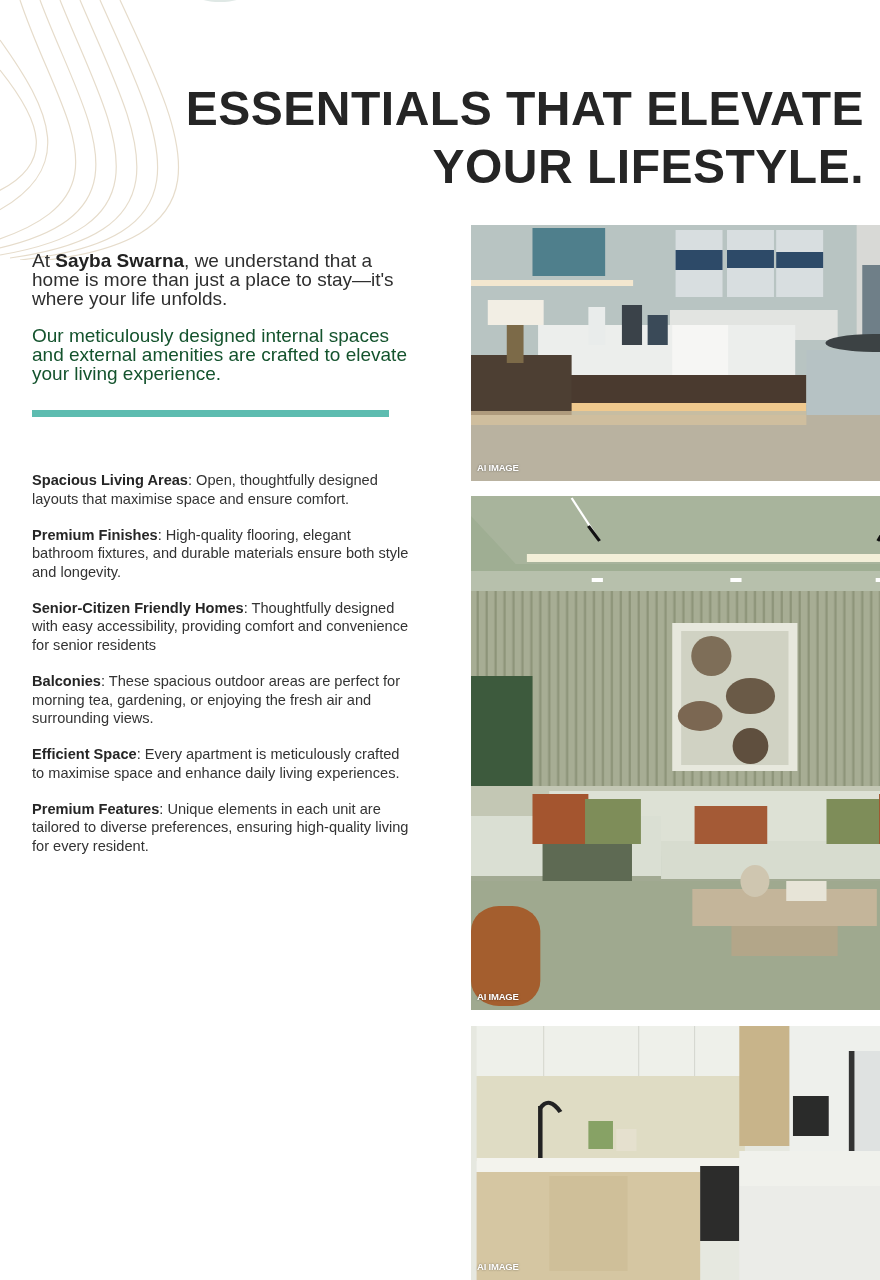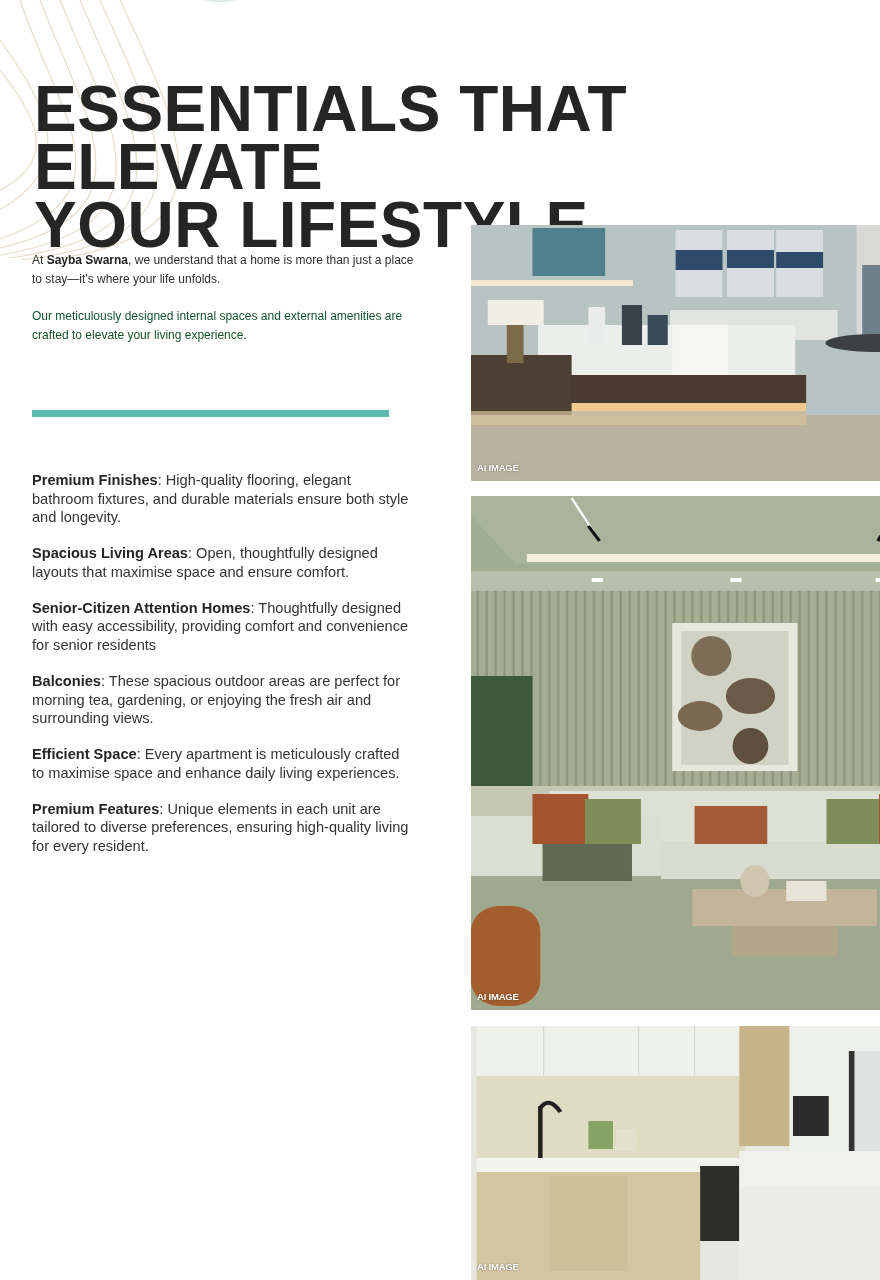--- a/index.html
+++ b/index.html
@@ -5,26 +5,26 @@
     * { box-sizing: border-box; margin: 0; padding: 0; }
     html, body { width: 880px; height: 1280px; overflow: hidden; background: #ffffff; }
     body { position: relative; font-family: "Liberation Sans", "DejaVu Sans", sans-serif; color: #2a2a2a; }
 
     .deco-arcs { position: absolute; left: 0; top: 0; width: 440px; height: 260px; pointer-events: none; }
     .top-blob { position: absolute; left: 195px; top: -14px; width: 50px; height: 16px; border-radius: 50%; background: #c9d9d3; opacity: 0.6; }
 
     .headline {
       position: absolute; left: 34px; top: 80px; width: 830px;
       font-family: "Liberation Sans", sans-serif; font-weight: 700;
-      font-size: 64px; line-height: 58px; letter-spacing: 0.5px;
-      color: #252525; text-transform: uppercase;
+      font-size: 48px; line-height: 58px; letter-spacing: 0.5px;
+      color: #252525; text-transform: uppercase; text-align: right;
     }
     .headline span { display: block; }
 
-    .intro { position: absolute; left: 32px; top: 251px; width: 390px; font-size: 12px; line-height: 19px; color: #2f2f2f; }
+    .intro { position: absolute; left: 32px; top: 251px; width: 390px; font-size: 19px; line-height: 19px; color: #2f2f2f; }
     .intro p { margin-bottom: 18px; }
     .intro .light { color: #14532d; }
     .intro b { font-weight: 700; color: #222; }
 
     .teal-rule { position: absolute; left: 32px; top: 410px; width: 357px; height: 7px; background: #5dbcb0; }
 
     .features { position: absolute; left: 32px; top: 471px; width: 380px; font-size: 14.6px; line-height: 18.6px; color: #333; }
     .feature { margin-bottom: 17.4px; }
     .feature .title { font-weight: 700; color: #262626; }
     .feature .sep { color: #2a2a2a; }
@@ -62,23 +62,23 @@
 </h1>
 
 <div class="intro">
   <p><span>At </span><b>Sayba Swarna</b><span>, we understand that a home is more than just a place to stay—it's where your life unfolds.</span></p>
   <p class="light">Our meticulously designed internal spaces and external amenities are crafted to elevate your living experience.</p>
 </div>
 
 <div class="teal-rule"></div>
 
 <div class="features">
+  <div class="feature"><span class="title">Spacious Living Areas</span><span class="sep">: </span><span>Open, thoughtfully designed layouts that maximise space and ensure comfort.</span></div>
   <div class="feature"><span class="title">Premium Finishes</span><span class="sep">: </span><span>High-quality flooring, elegant bathroom fixtures, and durable materials ensure both style and longevity.</span></div>
-  <div class="feature"><span class="title">Spacious Living Areas</span><span class="sep">: </span><span>Open, thoughtfully designed layouts that maximise space and ensure comfort.</span></div>
-  <div class="feature"><span class="title">Senior-Citizen Attention Homes</span><span class="sep">: </span><span>Thoughtfully designed with easy accessibility, providing comfort and convenience for senior residents</span></div>
+  <div class="feature"><span class="title">Senior-Citizen Friendly Homes</span><span class="sep">: </span><span>Thoughtfully designed with easy accessibility, providing comfort and convenience for senior residents</span></div>
   <div class="feature"><span class="title">Balconies</span><span class="sep">: </span><span>These spacious outdoor areas are perfect for morning tea, gardening, or enjoying the fresh air and surrounding views.</span></div>
   <div class="feature"><span class="title">Efficient Space</span><span class="sep">: </span><span>Every apartment is meticulously crafted to maximise space and enhance daily living experiences.</span></div>
   <div class="feature"><span class="title">Premium Features</span><span class="sep">: </span><span>Unique elements in each unit are tailored to diverse preferences, ensuring high-quality living for every resident.</span></div>
 </div>
 
 <div class="photo photo-bedroom">
   <svg viewBox="0 0 441 256" preserveAspectRatio="none">
     <rect width="441" height="256" fill="#9fb0ad"></rect>
     <rect x="0" y="0" width="441" height="180" fill="#b8c4c2"></rect>
     <rect x="345" y="0" width="40" height="110" fill="#d8d9d6"></rect>

